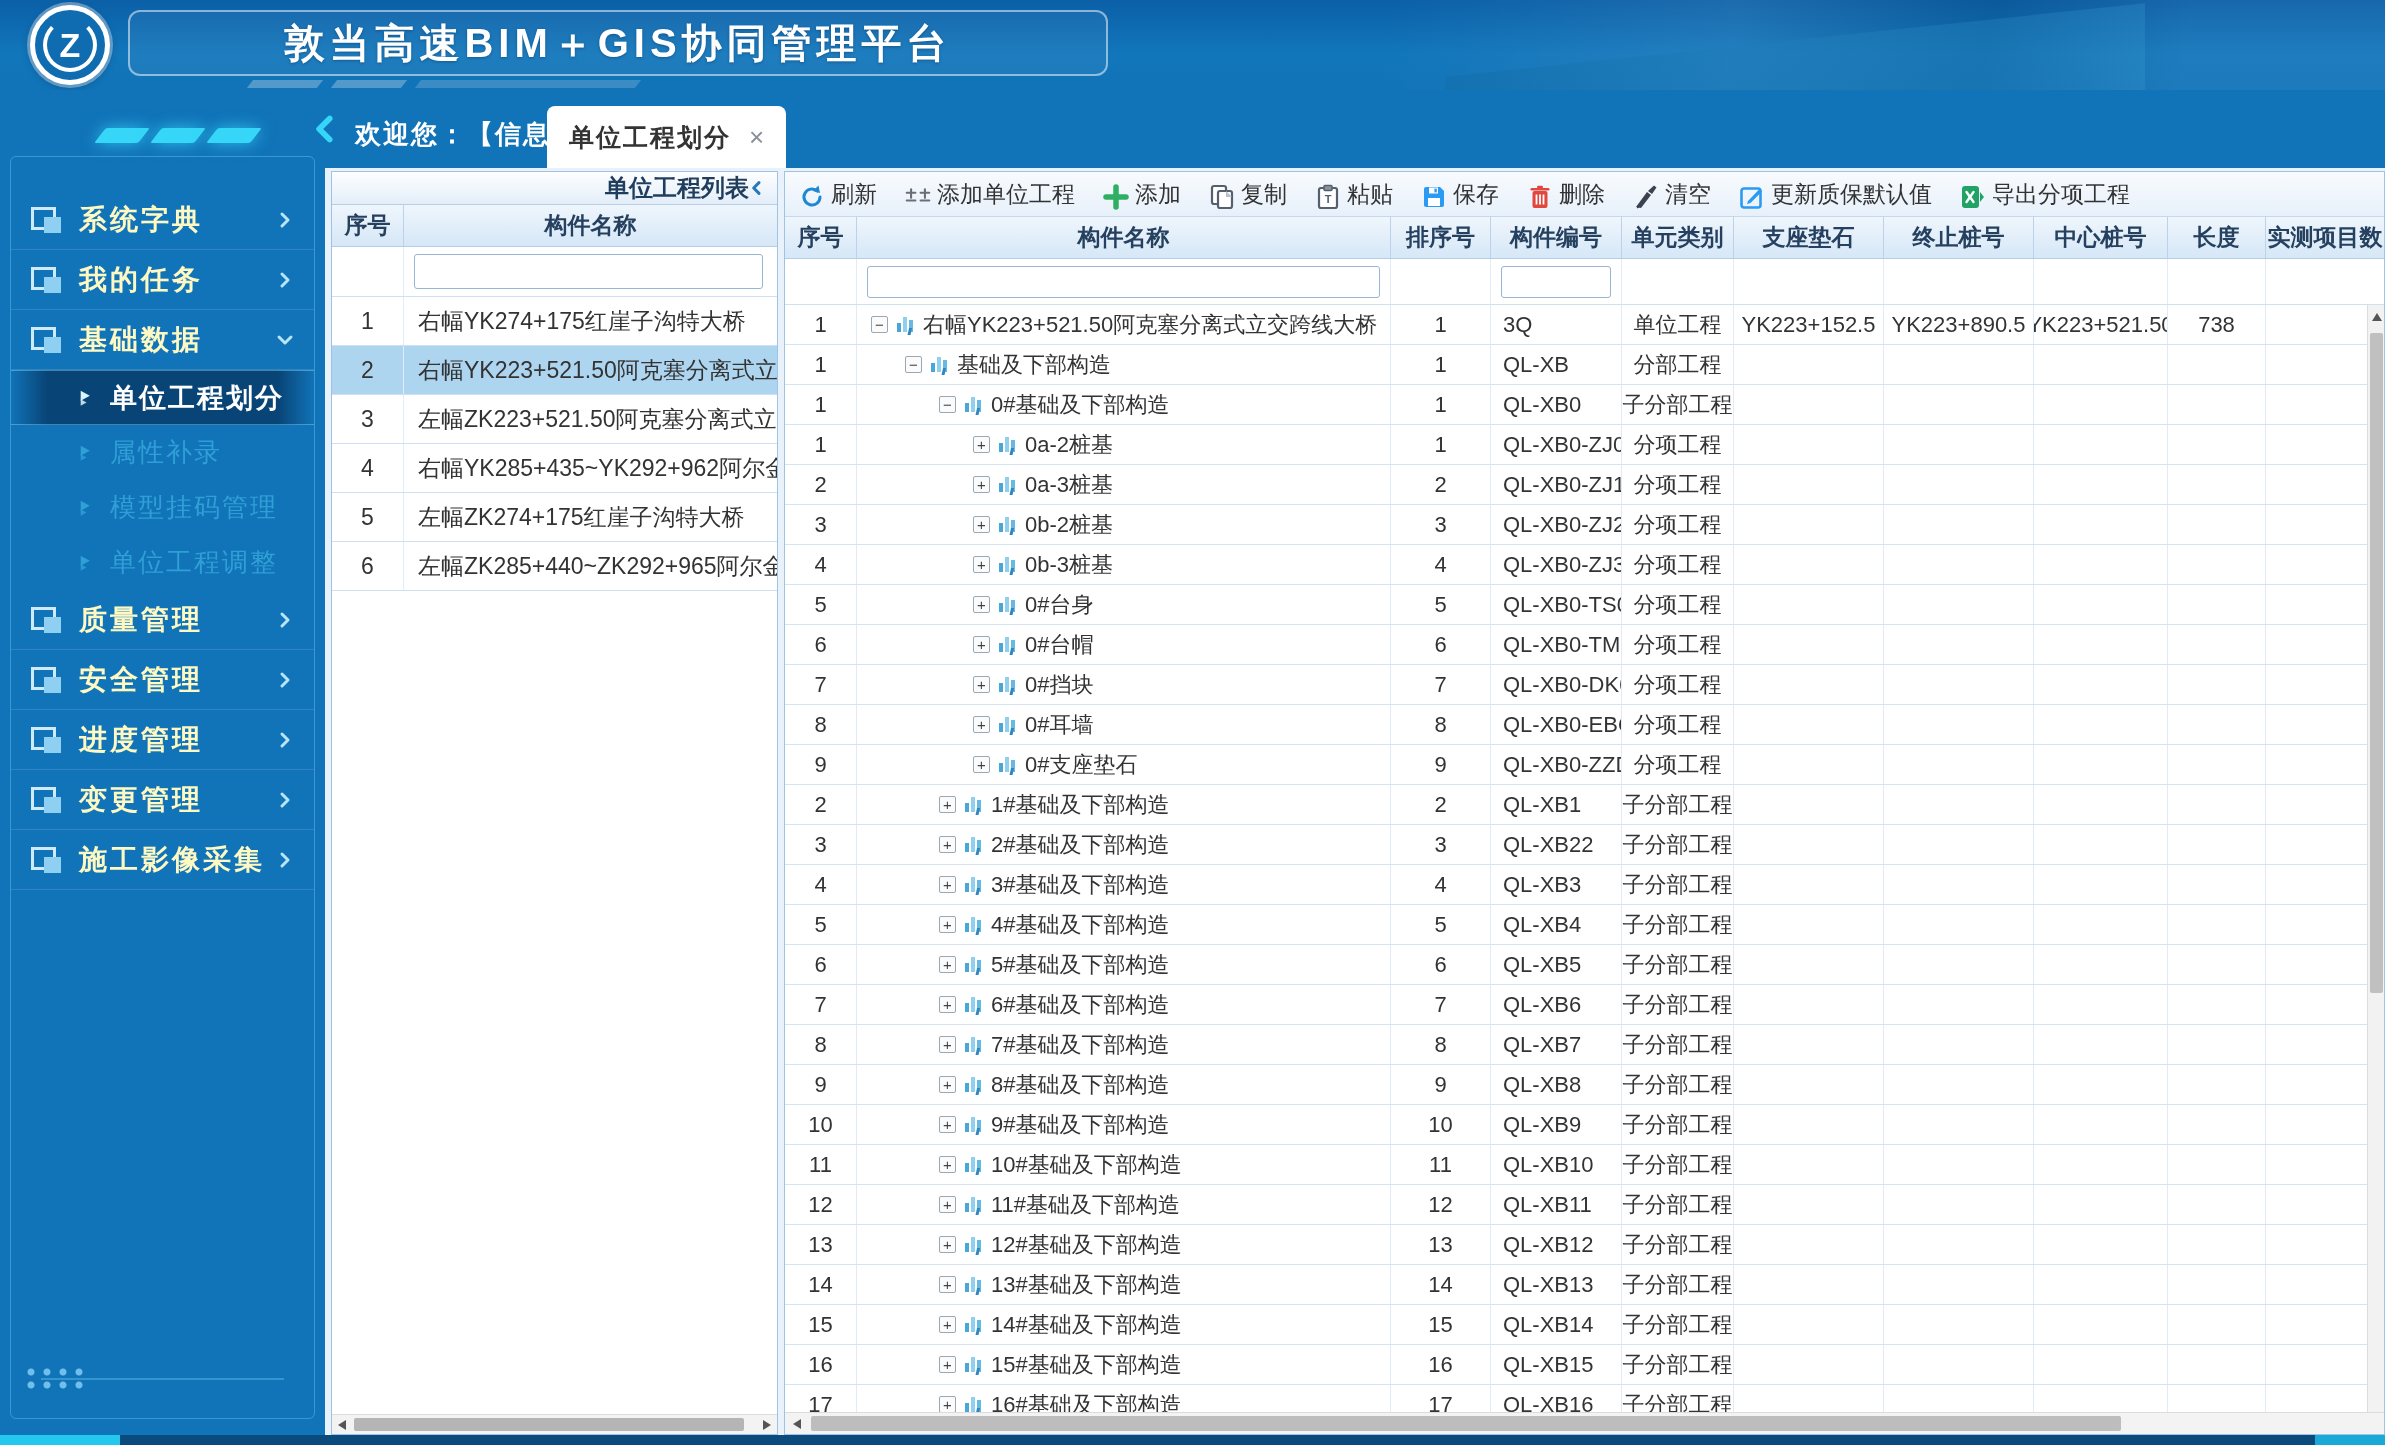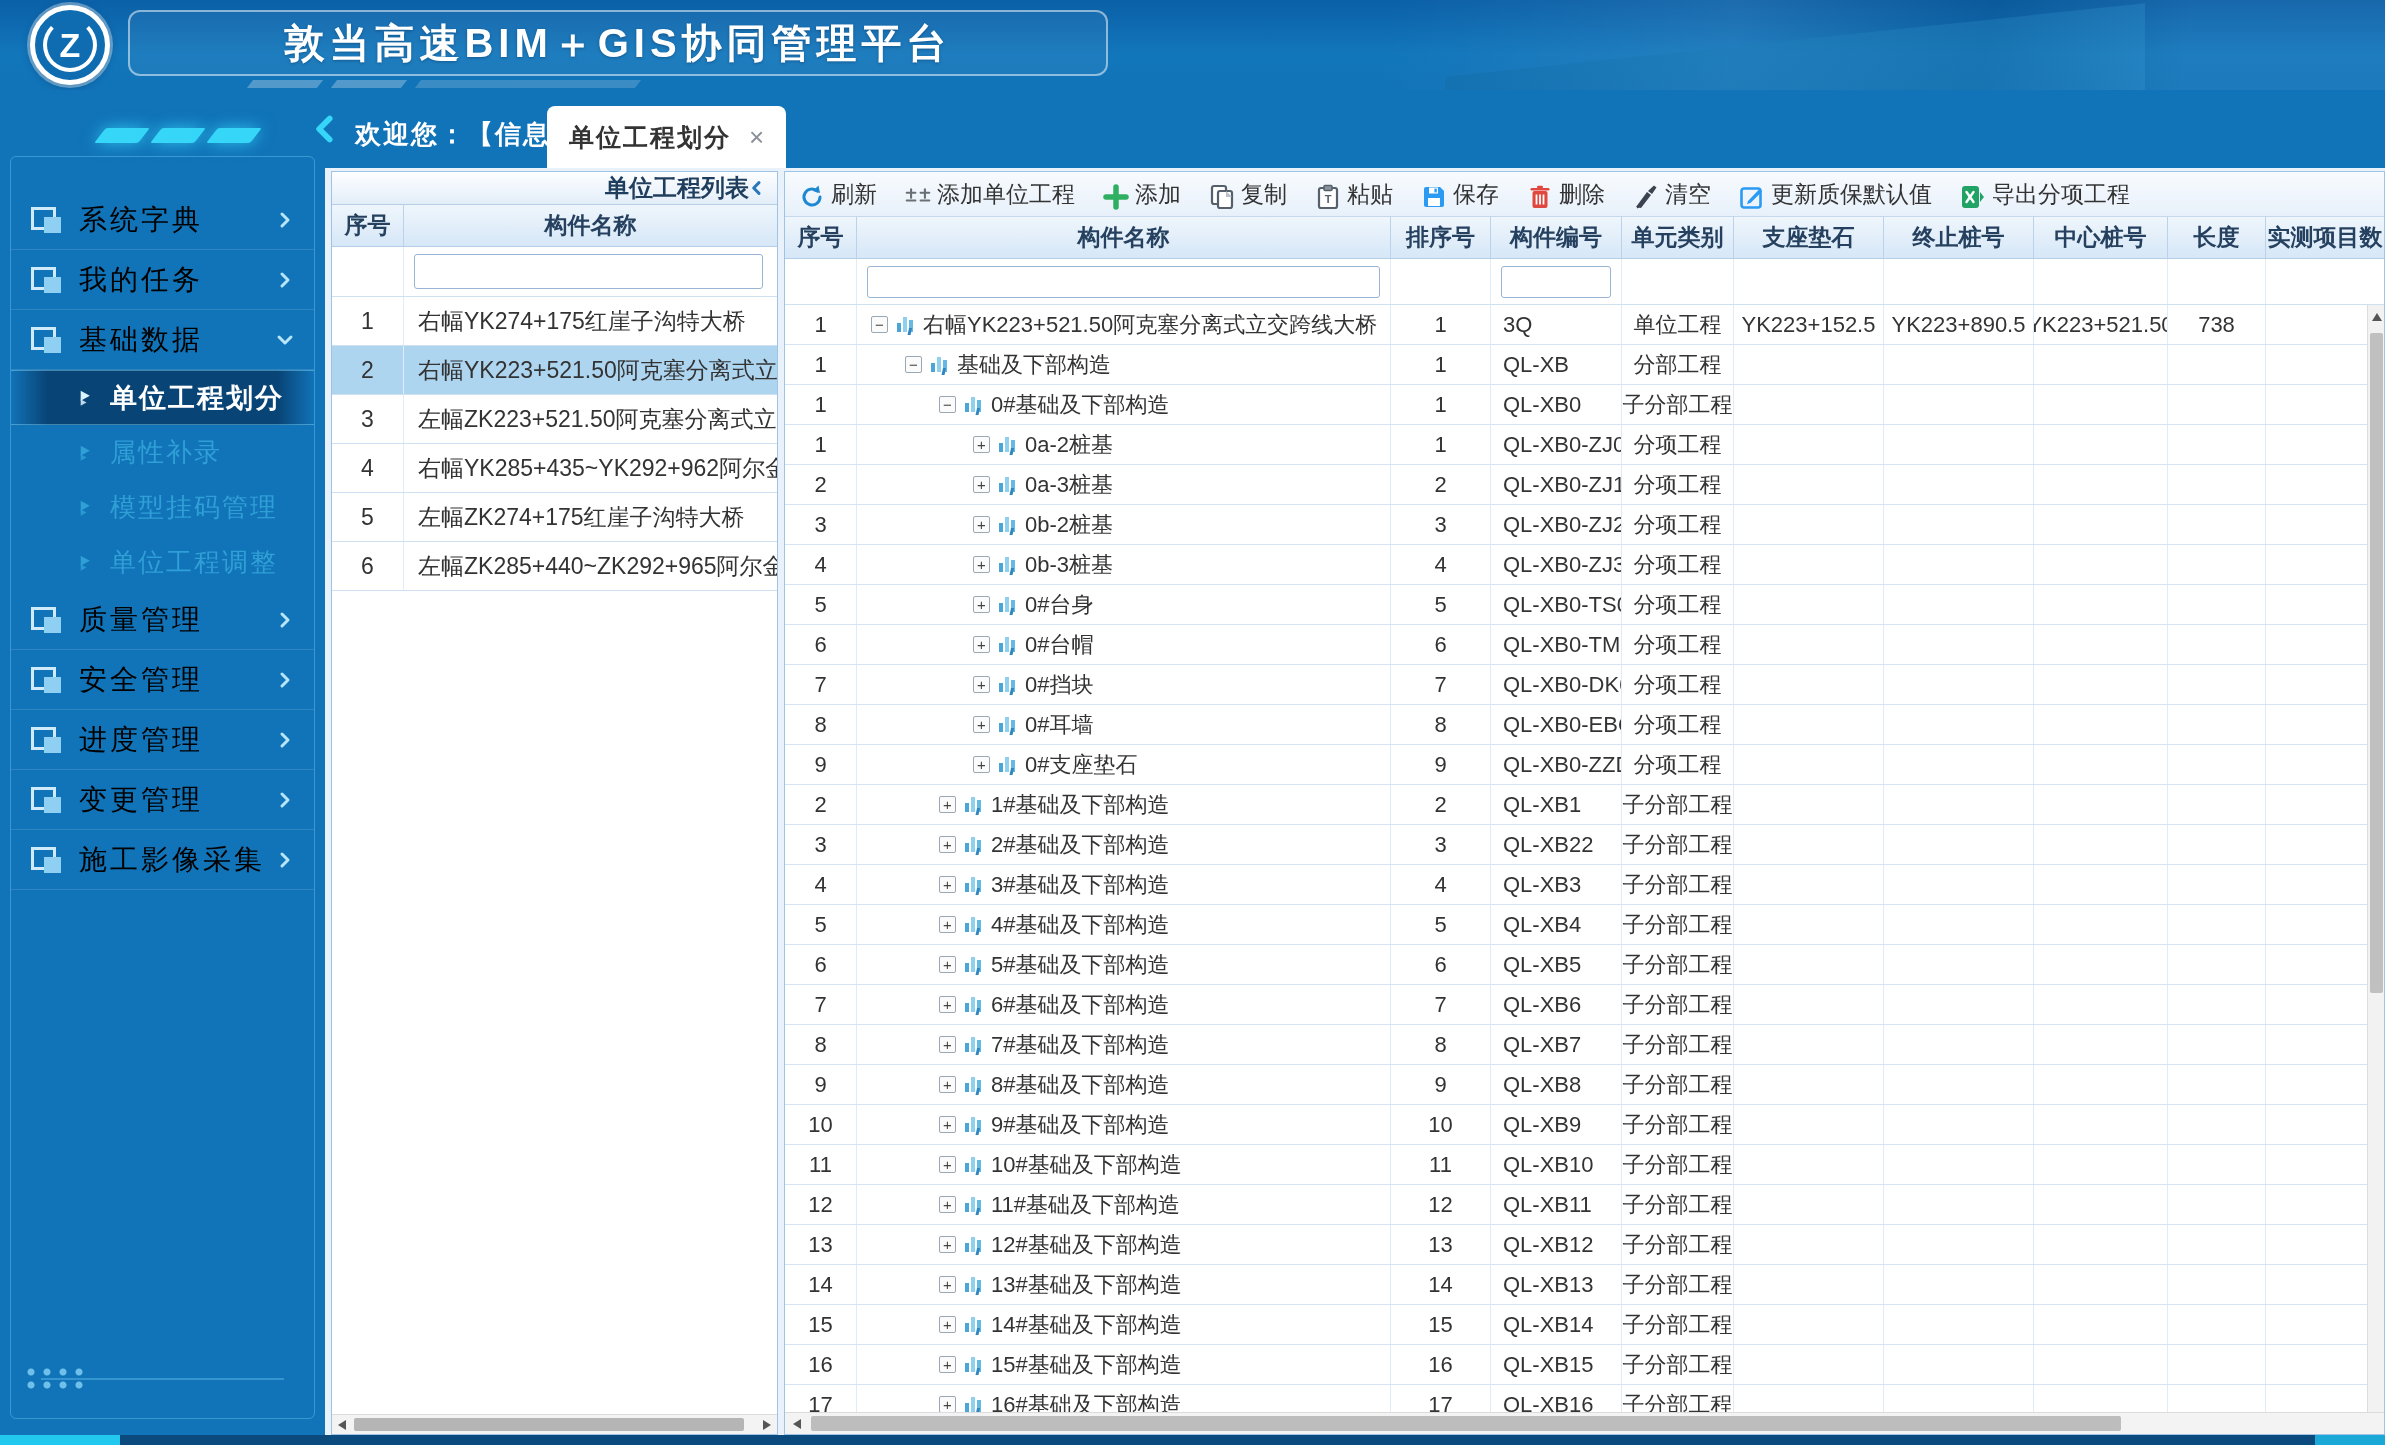--- a/index.html
+++ b/index.html
@@ -36,22 +36,22 @@
   .sb-deco span { width:44px; height:15px; background:#35d6f8; transform:skewX(-38deg);
     box-shadow:0 0 14px rgba(53,214,248,.8); border-radius:2px; }
   .sb-frame { position:absolute; left:10px; right:10px; top:66px; bottom:16px;
     border:1px solid rgba(120,215,250,.38); border-radius:6px; }
   .sb-frame::after { content:""; position:absolute; left:30px; bottom:38px; right:30px; height:0;
     border-top:2px solid rgba(120,215,250,.35); }
   .sb-frame::before { content:""; position:absolute; left:14px; bottom:26px; width:60px; height:26px;
     background:radial-gradient(circle 4px at 6px 6px, rgba(150,225,255,.7) 3px, transparent 4px) 0 0/16px 13px repeat; }
   .sb-menu { position:absolute; top:100px; left:11px; right:11px; }
   .sb-item { display:flex; align-items:center; cursor:pointer; }
-  .sb-group { height:60px; padding:0 16px 0 20px; color:#000000; font-size:28px;
-    border-bottom:1px solid rgba(255,255,255,.13); }
+  .sb-group { height:60px; padding:0 16px 0 20px; color:#fef9c3; font-size:28px;
+    border-bottom:1px solid rgba(255,255,255,.13);font-weight:bold; }
   .sb-group .lbl { flex:1; margin-left:18px; letter-spacing:3px; }
   .sb-chev { width:26px; color:rgba(195,235,252,.95); flex:none; display:flex; justify-content:center; }
   .sb-chev svg { width:18px; height:18px; }
   .sb-chev.down svg { transform:rotate(90deg); }
   .sb-sub { height:55px; padding-left:68px; font-size:26px; color:#bfe6f8; gap:16px; letter-spacing:2px; }
   .sb-sub .play { display:flex; color:#7fd2f5; }
   .sb-sub.dim { color:#2f9fd6; }
   .sb-sub.dim .play { color:#2f9fd6; }
   .sb-sub.active { color:#ffffff; font-weight:bold; font-size:27px;
     background:linear-gradient(90deg, rgba(7,56,100,0) 0%, rgba(8,64,112,.92) 12%, rgba(8,64,112,.92) 88%, rgba(7,56,100,0) 100%);

